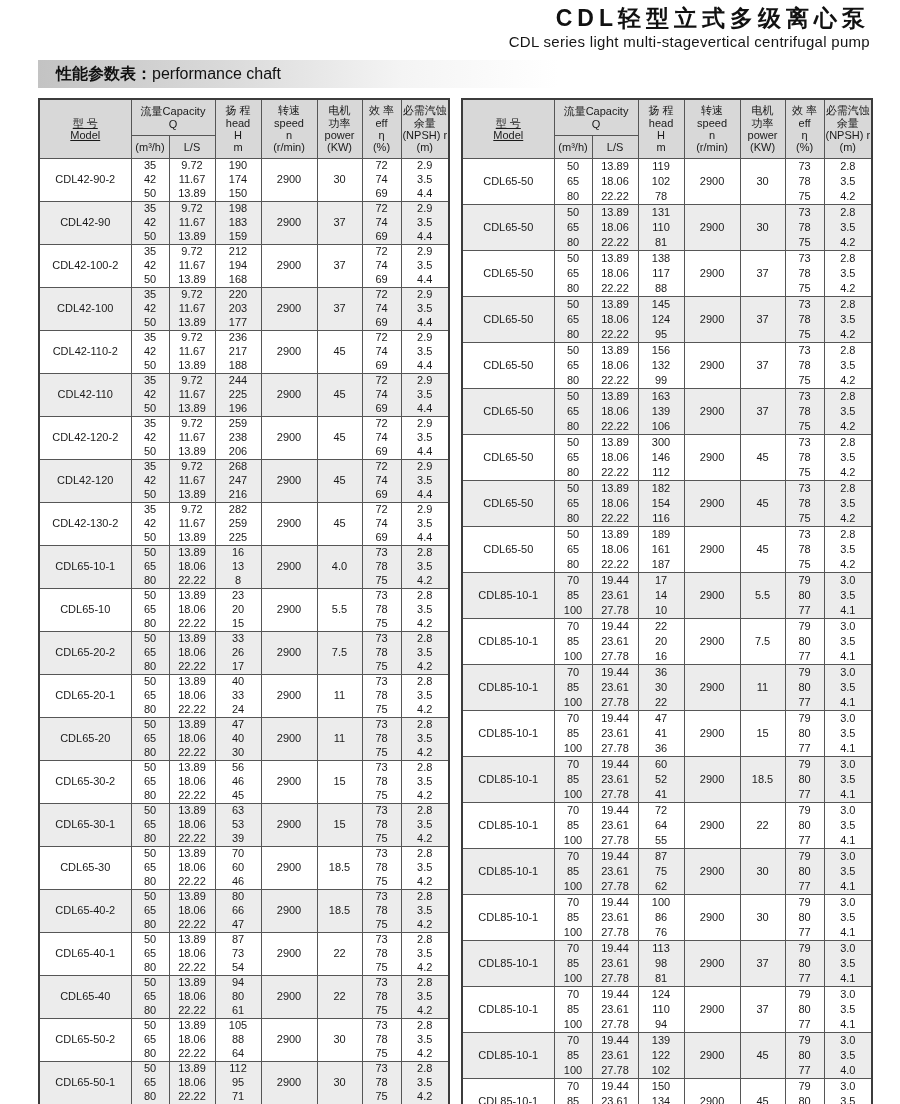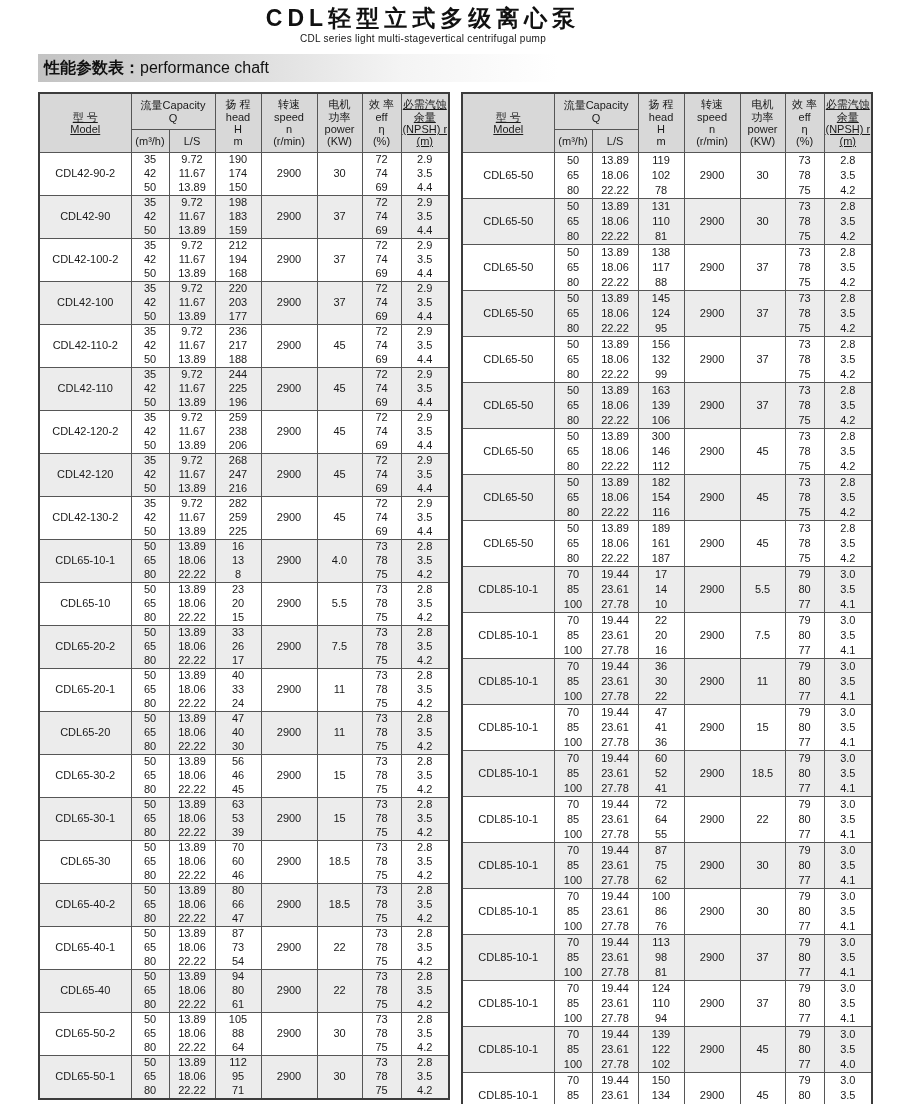--- a/index.html
+++ b/index.html
@@ -1,52 +1,52 @@
 <!DOCTYPE html>
 <html><head>
 <meta charset="utf-8">
 <style>
   html,body{margin:0;padding:0;background:#fff;}
   .page{
     position:relative;width:900px;height:1104px;background:#fff;overflow:hidden;
     font-family:"Liberation Sans","DejaVu Sans",sans-serif;color:#1a1a1a;
   }
   
-  .titles{padding:6px 54px 0 0;text-align:center;}
+  .titles{padding:6px 30px 0 0;text-align:right;}
   .title-zh{
     margin:0;font-size:23px;font-weight:bold;letter-spacing:5px;color:#111;
     line-height:1.1;
   }
   .title-en{
-    margin:2px 0 0 0;font-size:10px;font-weight:normal;color:#151515;letter-spacing:0.3px;
+    margin:2px 0 0 0;font-size:15px;font-weight:normal;color:#151515;letter-spacing:0.3px;
     line-height:1.2;
   }
   
   .section-bar{
     margin:9px 0 0 38px;width:520px;height:28px;
     background:linear-gradient(90deg,#c3c3c3 0%,#d9d9d9 35%,#f4f4f4 70%,#ffffff 100%);
-    display:flex;align-items:center;padding-left:6px;box-sizing:border-box;
+    display:flex;align-items:center;padding-left:18px;box-sizing:border-box;
   }
   .section-zh{font-size:16px;font-weight:bold;color:#111;}
   .section-en{font-size:16px;font-weight:normal;color:#111;}
   
   .tables{display:flex;gap:11px;margin:10px 32px 0 38px;align-items:flex-start;}
   table.perf{
     border-collapse:collapse;table-layout:fixed;width:410px;
     border:2px solid #3c3c3c;font-size:11px;color:#1a1a1a;
   }
   table.perf th{
     border:1px solid #565656;background:#d8d8d8;font-weight:normal;
     text-align:center;vertical-align:middle;padding:4px 0;
     white-space:pre-line;line-height:1.12;font-size:11px;
   }
   table.perf thead tr:first-child{height:29px;}
   table.perf thead tr:last-child{height:21px;}
   th.h-model{line-height:2.1;font-size:12px;text-decoration:underline;}
-  th.h-npsh{font-size:10px;line-height:1.15;text-decoration:underline;}
+  th.h-npsh{font-size:10px;line-height:1.15;}
   table.perf td{
     border-left:1px solid #565656;border-right:1px solid #565656;
     border-top:none;border-bottom:none;
     text-align:center;vertical-align:middle;padding:0;line-height:1;
   }
   table.perf tbody tr:first-child td{border-top:1px solid #565656;}
   td.td-model{text-align:left;padding-left:15px;}
   tbody.shade{background:#ececec;}
   tbody.plain{background:#ffffff;}
   .tbl-left td{height:14px;}

